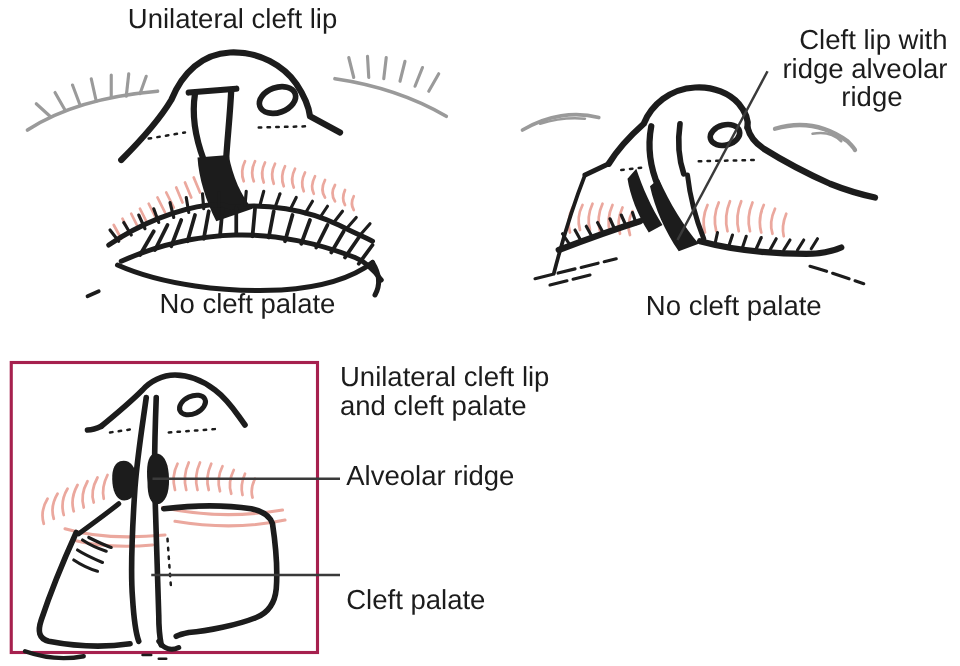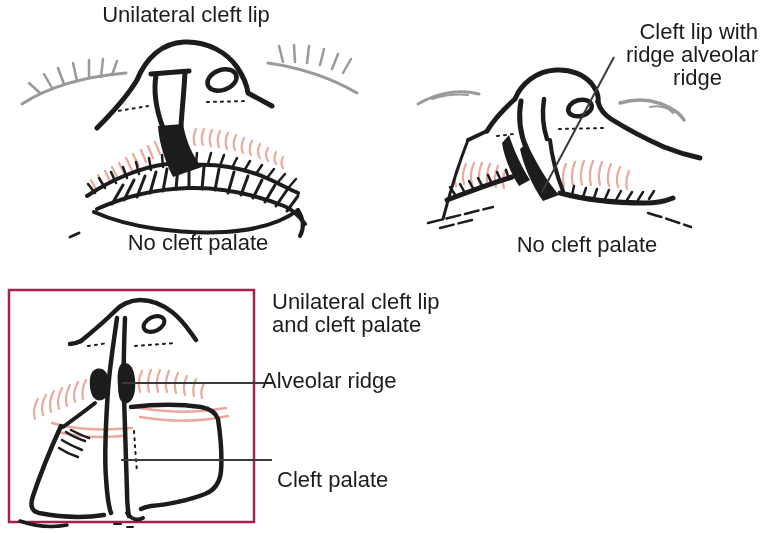--- a/index.html
+++ b/index.html
@@ -301,17 +301,17 @@
     <div style="padding-right:36px;">ridge</div>
   </div>
 
   <div class="lbl center" style="left:437px;top:233px;width:300px;">No cleft palate</div>
 
   <div class="lbl" style="left:272px;top:290px;">
     <div>Unilateral cleft lip</div>
     <div>and cleft palate</div>
   </div>
 
-  <div class="lbl" style="left:262px;top:369px;">Alveolar ridge</div>
+  <div class="lbl" style="left:277px;top:369px;">Alveolar ridge</div>
 
   <div class="lbl" style="left:277px;top:468px;">Cleft palate</div>
 
 </div>
 
 </body></html>

